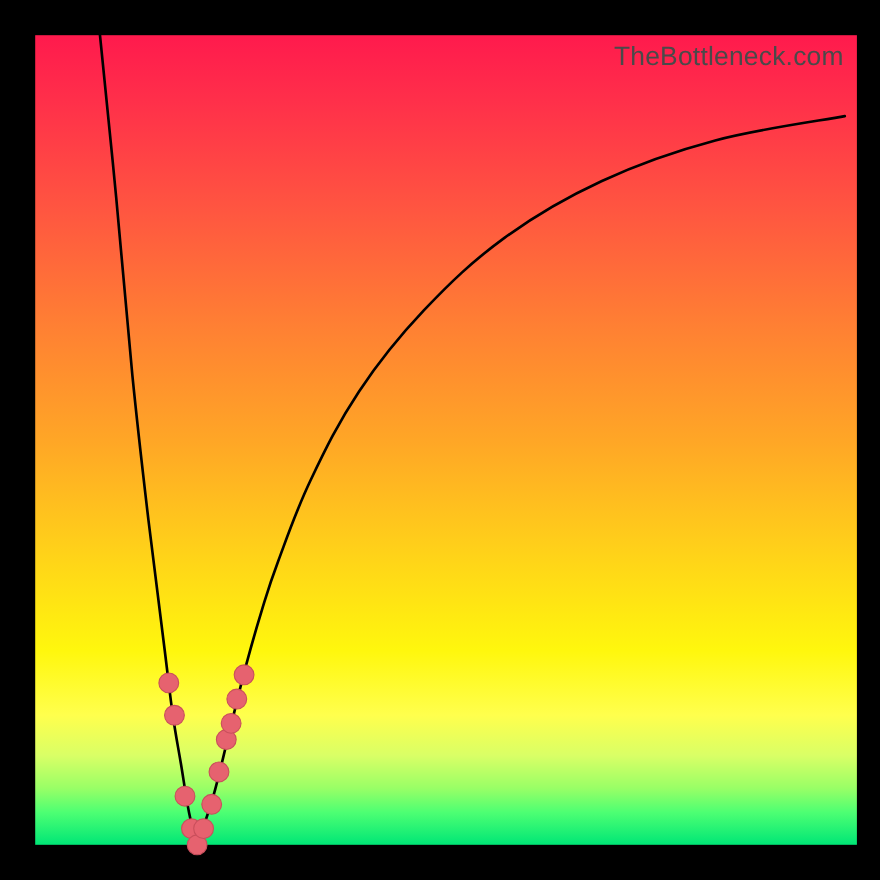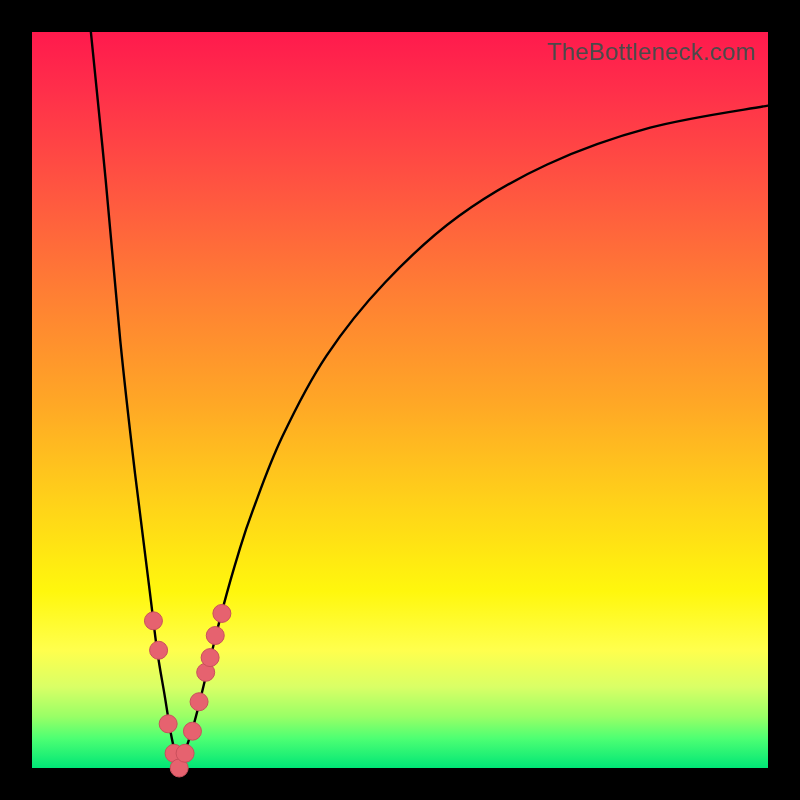--- a/index.html
+++ b/index.html
@@ -31,20 +31,21 @@
       #ff8033 36%,
       #ffa626 50%,
       #ffcf1a 63%,
       #fff70d 76%,
       #ffff4d 84%,
       #d9ff66 89%,
       #99ff66 93%,
       #4dff73 96%,
       #00e676 100%
     );
+    padding-left: 11px;
   }
   .attribution {
     position: absolute;
     top: 6px;
     right: 12px;
     color: #4a4a4a;
     font-size: 24px;
     font-weight: 400;
     letter-spacing: 0.2px;
     user-select: none;

